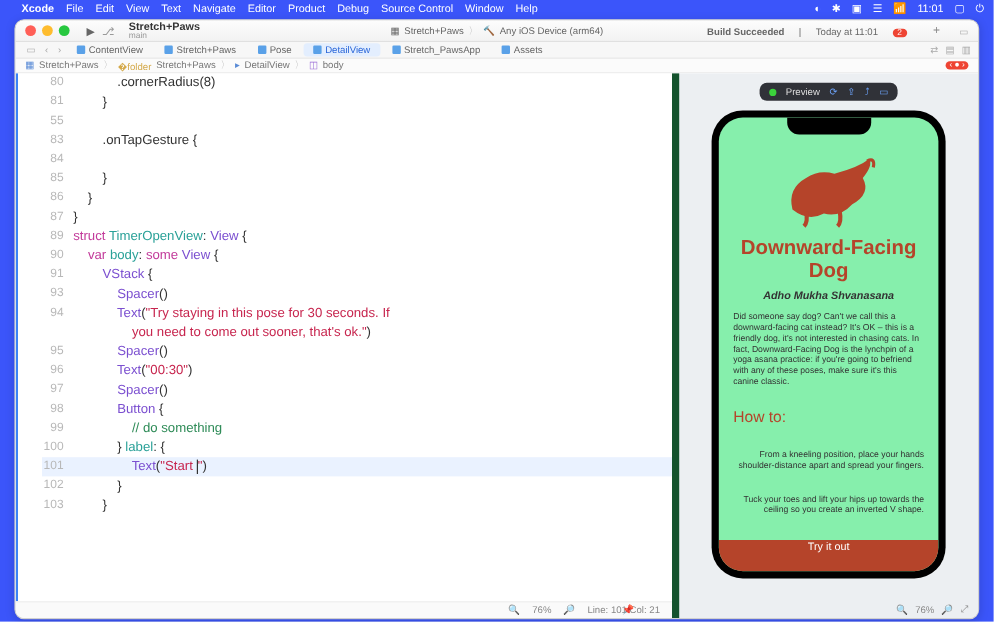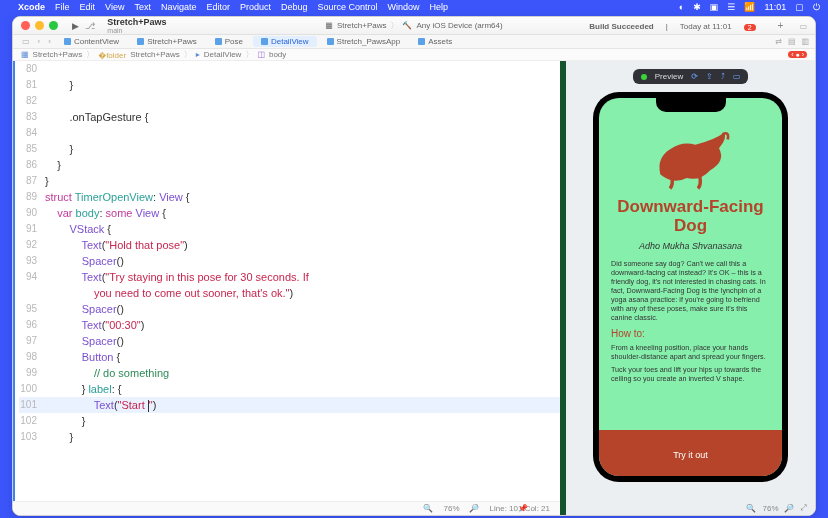--- a/index.html
+++ b/index.html
@@ -31,21 +31,21 @@
 .tabbar .ico{ width:7px; height:7px; background:#5aa1e8; border-radius:1px; display:inline-block;}
 .tabbar .right{margin-left:auto; display:flex; gap:6px; color:#aaa;}
 
 .crumb { height:12px; display:flex; align-items:center; padding:0 8px; gap:4px; background:#fbfbfb; border-bottom:1px solid #eee; font-size:8px; color:#777;}
 .crumb .sep{color:#bbb}
 .crumb .err2{ margin-left:auto; background:#e43; color:#fff; border-radius:6px; padding:0 3px; font-size:7px;}
 
 .body { flex:1; display:flex; overflow:hidden;}
 .editor { flex:1; overflow:hidden; position:relative; font-family:"SF Mono",Menlo,monospace; font-size:11px; line-height:16px;}
 .gutter-strip{ position:absolute; left:0; top:0; bottom:14px; width:2px; background:#3b82f6;}
-.lines { padding-left:6px; }
+.lines { padding-left:6px;margin-left:16px; }
 .line { display:flex; }
 .ln { width:26px; text-align:right; color:#b8b8b8; padding-right:8px; font-size:10px; user-select:none;}
 .code { white-space:pre; color:#333;}
 .cursor-line{ background:#eaf2ff;}
 .k-pink{color:#c23a9a}
 .k-teal{color:#2aa198}
 .k-purple{color:#7b4fd0}
 .k-red{color:#c7254e}
 .k-green{color:#2e8b57}
 .caret{ display:inline-block; width:0; border-left:1px solid #333; height:12px; vertical-align:middle;}
@@ -53,25 +53,25 @@
 
 .preview-pane{ width:255px; background:#eceff2; border-left:6px solid #14532d; position:relative; display:flex; flex-direction:column; align-items:center; padding-top:8px;}
 .pv-toolbar{ background:#303238; border-radius:6px; padding:3px 8px; display:flex; align-items:center; gap:8px; font-size:8px; color:#ddd;}
 .pv-toolbar .dotg{width:6px;height:6px;border-radius:50%;background:#3bd23b}
 .pv-toolbar .ticon{color:#6ea6ff}
 .phone{ margin-top:8px; width:195px; height:390px; background:#000; border-radius:26px; padding:6px; position:relative;}
 .screen{ width:100%; height:100%; background:#86efac; border-radius:20px; overflow:hidden; display:flex; flex-direction:column; align-items:center; padding:20px 12px 0; position:relative;}
 .notch{ position:absolute; top:0; left:50%; transform:translateX(-50%); width:70px; height:14px; background:#000; border-radius:0 0 10px 10px;}
 .dog{ width:90px; height:70px; margin-top:4px; }
 .pose-title{ color:#b5442a; font-weight:700; font-size:17px; text-align:center; line-height:1.1; margin-top:6px;}
-.sanskrit{ font-style:italic; font-size:9px; color:#333; margin-top:6px; text-align:center;}
+.sanskrit{ font-style:italic; font-size:9px; color:#333; margin-top:6px; text-align:center;font-weight:bold;}
 .body-text{ font-size:7.2px; color:#333; margin-top:8px; line-height:1.25;}
-.howto{ font-size:10px; color:#b5442a; margin-top:6px; align-self:flex-start;}
-.step{ font-size:7.2px; color:#333; margin-top:4px; line-height:1.25;}
-.tryit{ position:absolute; bottom:0; left:0; right:0; background:#b5442a; color:#fff; text-align:center; font-size:9px; padding:20px 0 16px;}
+.howto{ font-size:13px; color:#b5442a; margin-top:18px; align-self:flex-start;}
+.step{ font-size:7.2px; color:#333; margin-top:19px; line-height:1.25;text-align:right;}
+.tryit{ position:absolute; bottom:0; left:0; right:0; background:#b5442a; color:#fff; text-align:center; font-size:9px; padding:0 0 16px;}
 .pv-bottom{ position:absolute; bottom:2px; right:8px; font-size:8px; color:#888; display:flex; gap:6px; align-items:center;}
 .pv-bottom .pin{ position:absolute; left:-228px; color:#999;}
 </style>
 </head>
 <body>
 
 <div class="menubar">
   <span class="apple"></span>
   <span style="font-weight:600">Xcode</span>
   <span>File</span>
@@ -178,27 +178,28 @@
     <span>body</span>
     <span class="err2">‹ ● ›</span>
   </div>
 
   <div class="body">
     <div class="editor">
       <div class="gutter-strip"></div>
       <div class="lines" id="lines-host">
           <div class="line">
             <div class="ln">80</div>
+            <div class="code">            .cornerRadius(8)</div>
           </div>
           <div class="line">
             <div class="ln">81</div>
             <div class="code">        }</div>
           </div>
           <div class="line">
-            <div class="ln">82</div>
+            <div class="ln">55</div>
           </div>
           <div class="line">
             <div class="ln">83</div>
             <div class="code">        .onTapGesture {</div>
           </div>
           <div class="line">
             <div class="ln">84</div>
           </div>
           <div class="line">
             <div class="ln">85</div>
@@ -216,24 +217,20 @@
             <div class="ln">89</div>
             <div class="code"><span class="k-pink">struct</span> <span class="k-teal">TimerOpenView</span>: <span class="k-purple">View</span> {</div>
           </div>
           <div class="line">
             <div class="ln">90</div>
             <div class="code">    <span class="k-pink">var</span> <span class="k-teal">body</span>: <span class="k-pink">some</span> <span class="k-purple">View</span> {</div>
           </div>
           <div class="line">
             <div class="ln">91</div>
             <div class="code">        <span class="k-purple">VStack</span> {</div>
-          </div>
-          <div class="line">
-            <div class="ln">92</div>
-            <div class="code">            <span class="k-purple">Text</span>(<span class="k-red">"Hold that pose"</span>)</div>
           </div>
           <div class="line">
             <div class="ln">93</div>
             <div class="code">            <span class="k-purple">Spacer</span>()</div>
           </div>
           <div class="line">
             <div class="ln">94</div>
             <div class="code">            <span class="k-purple">Text</span>(<span class="k-red">"Try staying in this pose for 30 seconds. If<br>                you need to come out sooner, that's ok."</span>)</div>
           </div>
           <div class="line">

